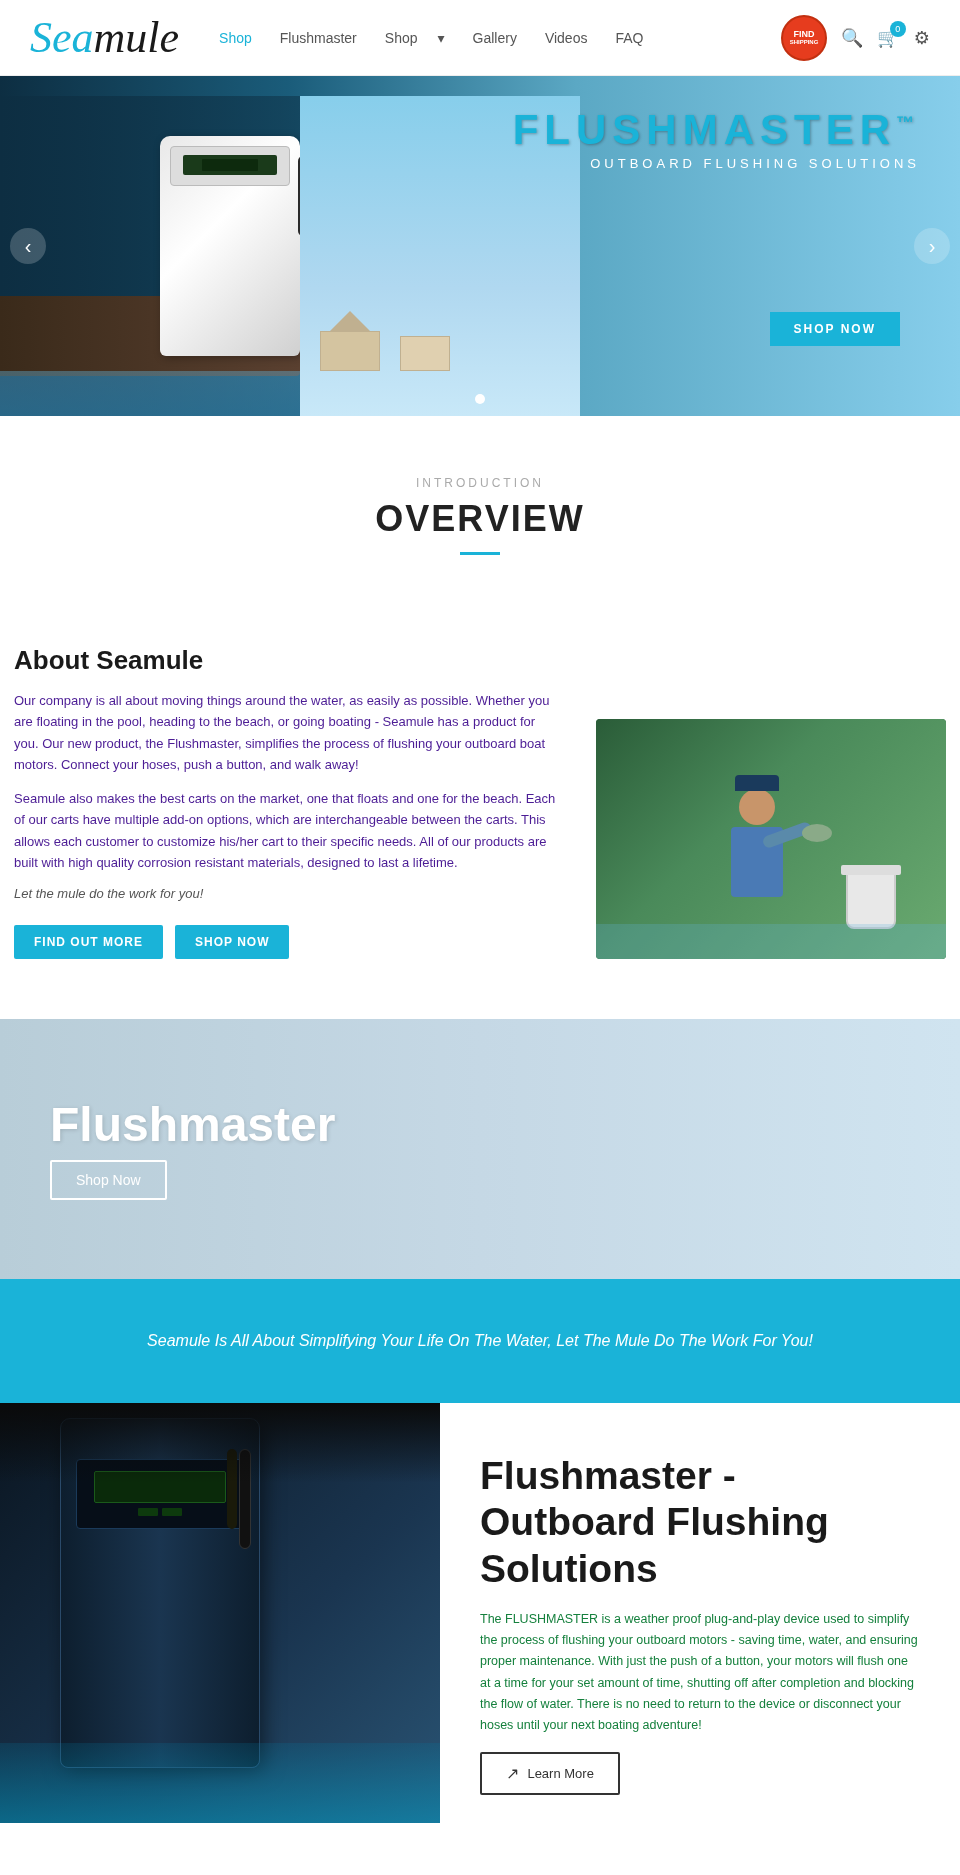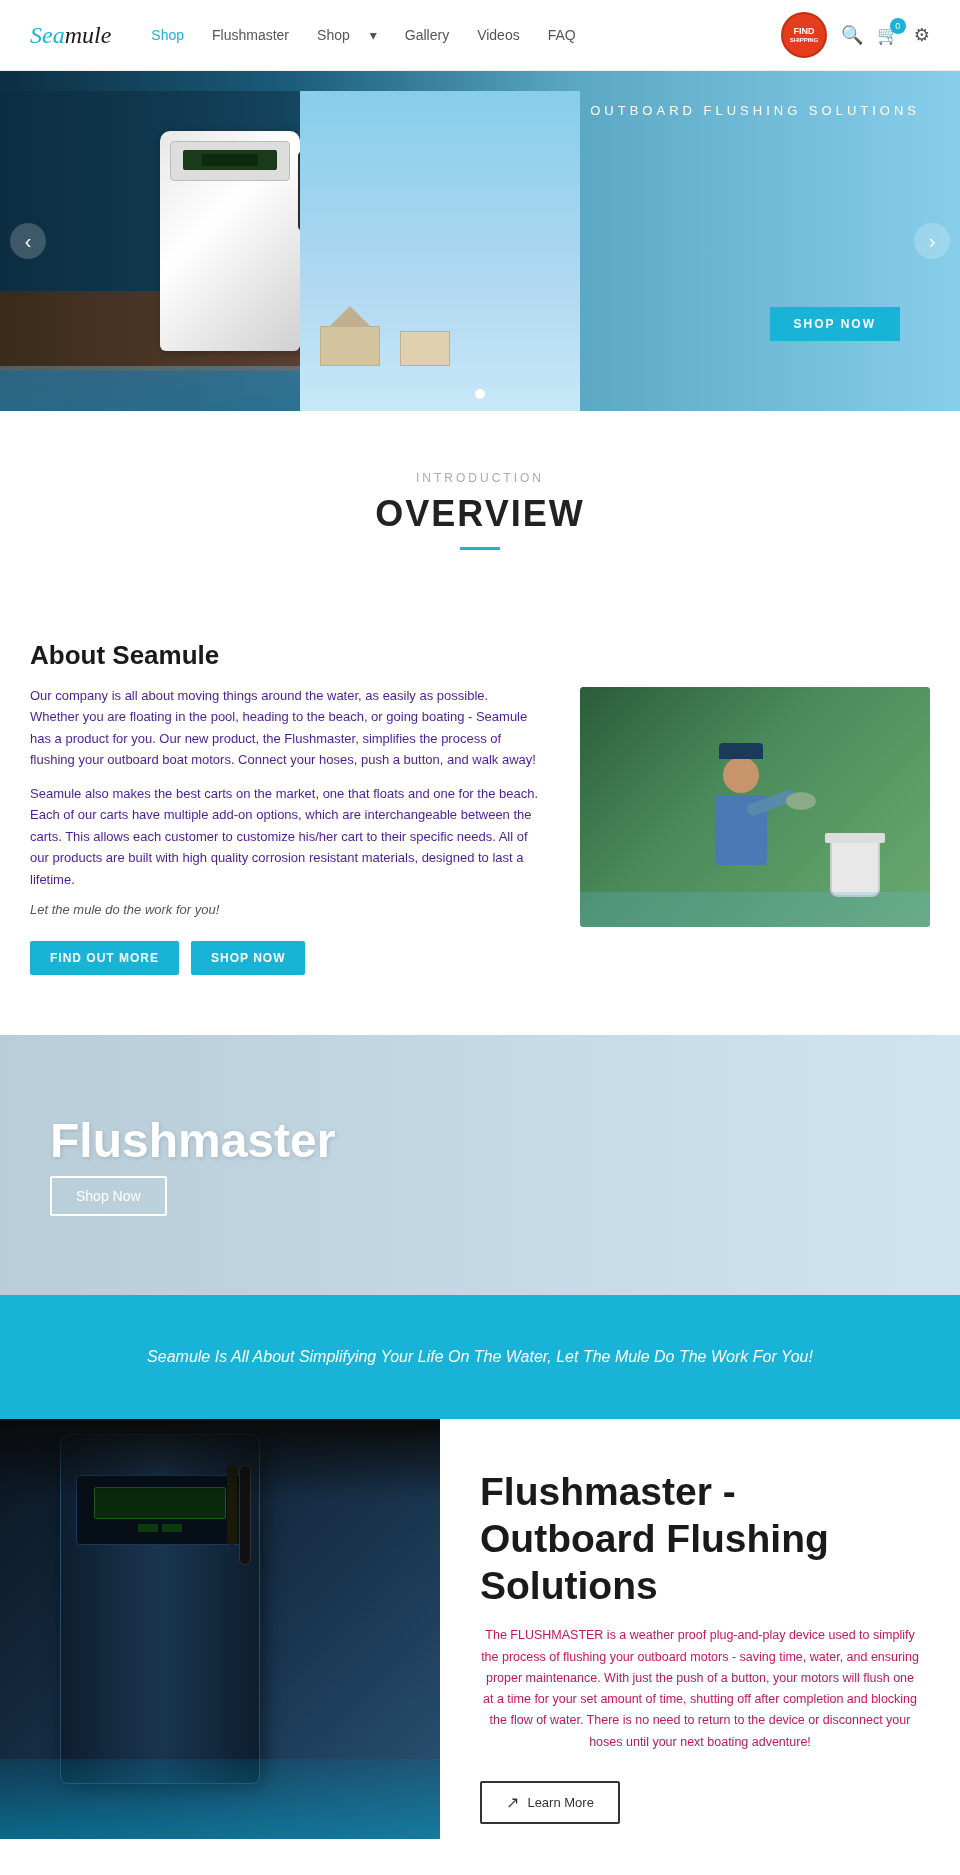--- a/index.html
+++ b/index.html
@@ -13,21 +13,21 @@
       background: #fff;
       border-bottom: 1px solid #eee;
       position: relative;
       z-index: 10;
     }
     .navbar .logo {
       flex: 0 0 auto;
       margin-right: 40px;
     }
     .logo-text {
-      font-size: 24px;
+      font-size: 44px;
       font-weight: 400;
       color: #333;
       font-style: italic;
       font-family: Georgia, serif;
     }
     .logo-text .sea { color: #1ab3d8; }
     .logo-text .mule { color: #1a1a1a; font-style: italic; }
     .nav-links {
       display: flex;
       align-items: center;
@@ -211,23 +211,23 @@
       width: 40px;
       height: 3px;
       background: #1ab3d8;
       margin: 0 auto;
     }
 
     
     .about-section {
       display: flex;
       gap: 40px;
-      padding: 50px 30px 60px;
+      padding: 50px 14px 60px;
       background: #fff;
-      align-items: center;
+      align-items: flex-end;
     }
     .about-text {
       flex: 1;
     }
     .about-title {
       font-size: 26px;
       font-weight: 900;
       color: #1a1a1a;
       margin-bottom: 14px;
     }
@@ -366,23 +366,22 @@
     .product-title {
       font-size: 39px;
       font-weight: 900;
       color: #1a1a1a;
       margin-bottom: 16px;
       line-height: 1.2;
     }
     .product-description {
       font-size: 12.5px;
       line-height: 1.7;
-      color: #be185d;
-      margin-bottom: 28px;
-      text-align: center;
+      color: #15803d;
+      margin-bottom: 16px;
     }
     .btn-learn-more {
       background: transparent;
       color: #333;
       border: 2px solid #333;
       padding: 10px 24px;
       font-size: 13px;
       cursor: pointer;
       border-radius: 2px;
       display: flex;
@@ -477,20 +476,23 @@
       <div style="position:absolute;top:0;left:300px;right:0;height:100%;background:linear-gradient(to bottom,#87ceeb 0%,#b0d8f0 60%,#c8e8f8 100%);">
 
         <div style="position:absolute;bottom:45px;left:20px;width:60px;height:40px;background:#d4c4a0;border:1px solid #c0b090;"></div>
         <div style="position:absolute;bottom:85px;left:30px;width:0;height:0;border-left:20px solid transparent;border-right:20px solid transparent;border-bottom:20px solid #c0b090;"></div>
         <div style="position:absolute;bottom:45px;left:100px;width:50px;height:35px;background:#e0d0b0;border:1px solid #c0b090;"></div>
       </div>
     </div>
   </div>
 
   <div class="hero-text-block">
+    <div class="hero-title">
+      <span>FLUSHMASTER</span><span class="tm">™</span>
+    </div>
     <div class="hero-subtitle">OUTBOARD FLUSHING SOLUTIONS</div>
   </div>
 
   <button class="hero-shop-btn">SHOP NOW</button>
 
   <button class="hero-nav-left">‹</button>
   <button class="hero-nav-right">›</button>
 
   <div class="hero-dots">
     <div class="dot active"></div>

